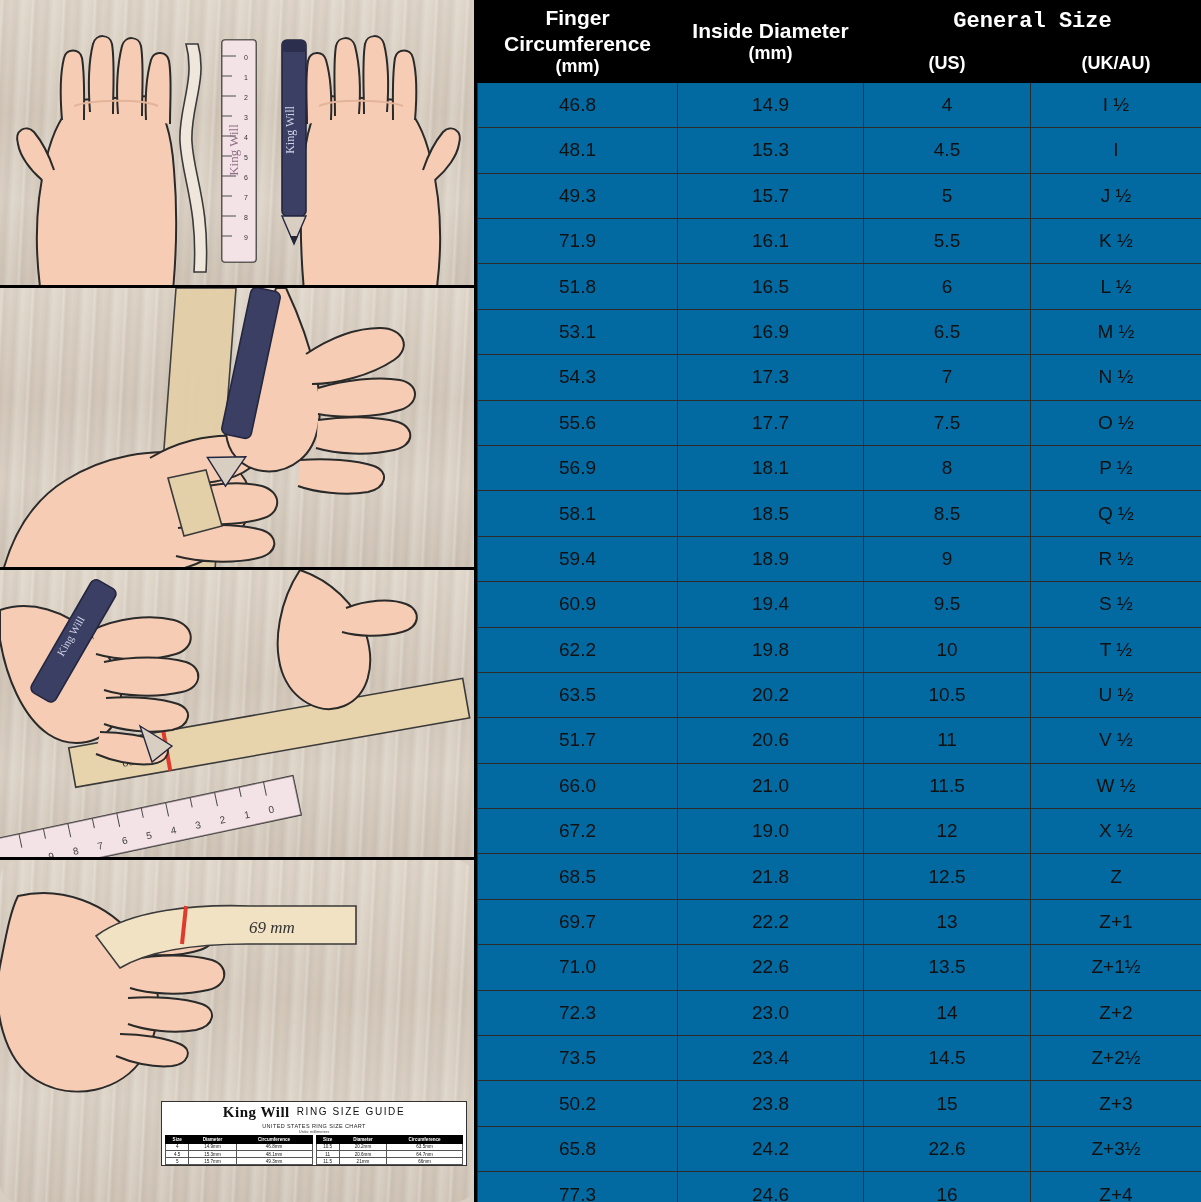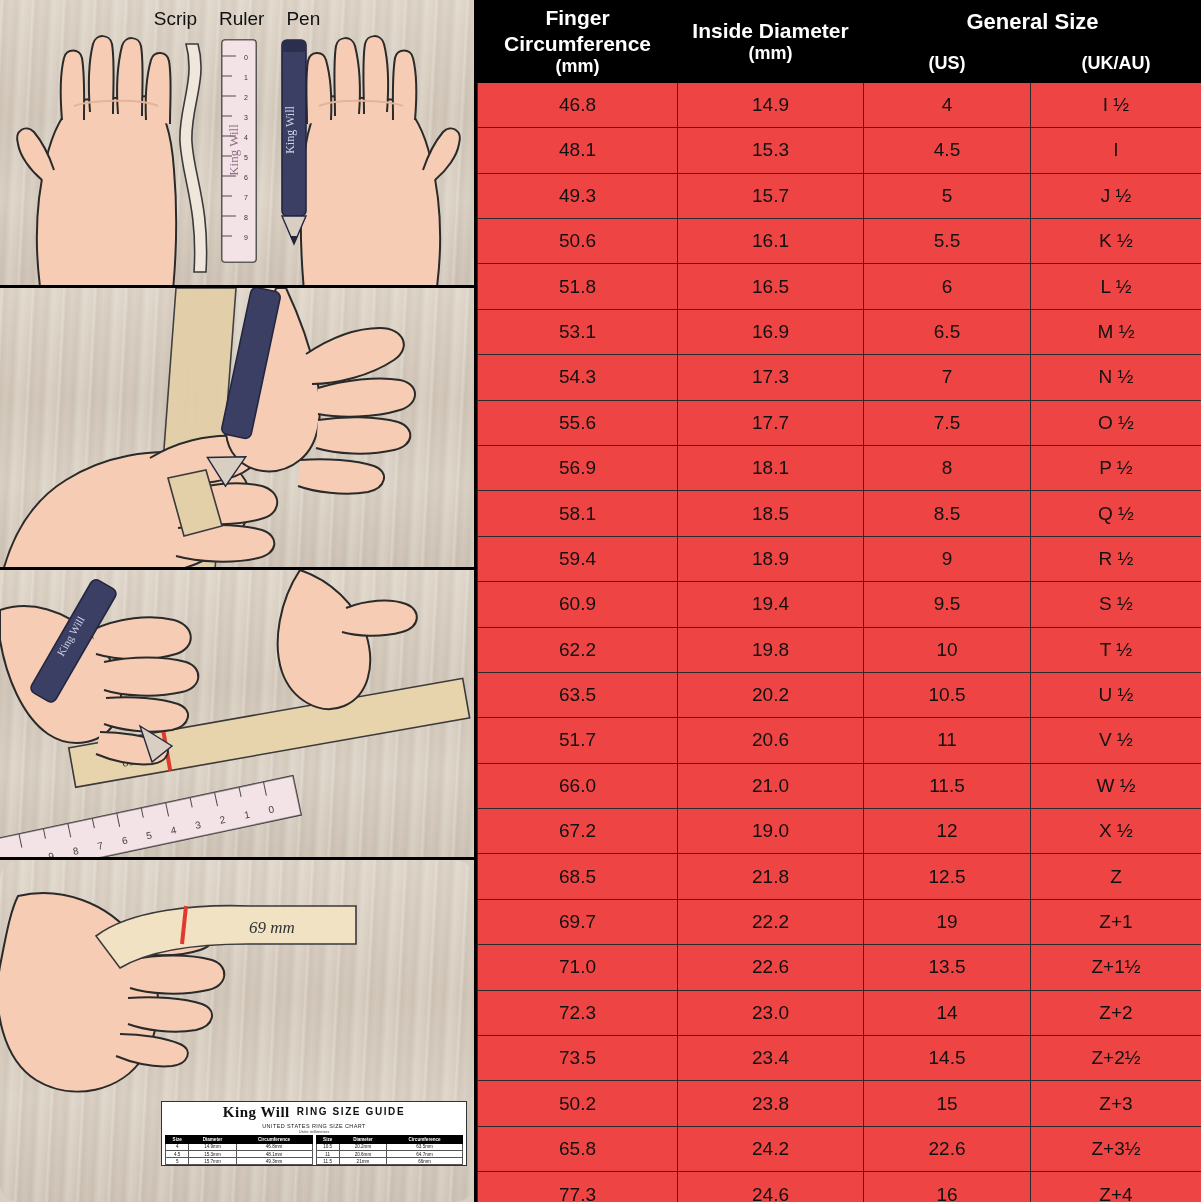--- a/index.html
+++ b/index.html
@@ -65,40 +65,40 @@
     font-size: 19px;
     color: #111;
     z-index: 6;
   }
   .label-row span { display: inline-block; }
 
   
   .table-wrap {
     width: 724px;
     height: 1202px;
-    background: #ef4444;
+    background: #0369a1;
   }
   table.size-table {
     width: 100%;
     height: 100%;
     border-collapse: collapse;
     table-layout: fixed;
   }
   table.size-table thead th {
     background: #000;
     color: #fff;
     font-weight: bold;
     text-align: center;
     vertical-align: middle;
     padding: 4px 2px;
     border: 1px solid #000;
   }
   .th-main { font-size: 21px; line-height: 1.22; }
   .th-sub  { font-size: 18px; line-height: 1.2; }
-  .th-gen  { font-size: 22px; line-height: 1.2; }
+  .th-gen  { font-size: 22px; line-height: 1.2; font-family: Liberation Mono, monospace; }
   table.size-table td {
     text-align: center;
     vertical-align: middle;
     font-size: 19px;
     color: #111;
     border: 1px solid #2b2b2b;
     padding: 0;
     height: 42px;
   }
   col.c1 { width: 200px; }
@@ -121,21 +121,21 @@
     text-align: center;
     font-size: 15px;
     letter-spacing: 0.5px;
     color: #111;
     font-family: "Liberation Serif", serif;
     font-weight: bold;
   }
   .mini-chart .brand .guide {
     font-family: "Liberation Sans", sans-serif;
     font-size: 10px;
-    font-weight: bold;
+    font-weight: normal;
     letter-spacing: 1.6px;
     vertical-align: 2px;
     margin-left: 7px;
   }
   .mini-chart .subtitle {
     text-align: center;
     font-size: 5.5px;
     color: #222;
     margin-top: 2px;
     letter-spacing: .4px;
@@ -225,25 +225,20 @@
         </g>
 
         <g>
           <rect x="282" y="40" width="24" height="176" rx="5" fill="#3b3f63" stroke="#23263f" stroke-width="1.6"></rect>
           <rect x="282" y="40" width="24" height="12" rx="4" fill="#2b2f4d"></rect>
           <path d="M282 216 L294 244 L306 216 Z" fill="#d8cfc2" stroke="#23263f" stroke-width="1.4"></path>
           <path d="M290 236 L294 244 L298 236 Z" fill="#26263a"></path>
           <text x="294" y="130" font-size="12" fill="#cfd2e6" text-anchor="middle" transform="rotate(-90 294 130)" font-family="Liberation Serif, serif">King Will</text>
         </g>
       </svg>
-      <div class="label-row">
-        <span>Scrip</span>
-        <span>Ruler</span>
-        <span>Pen</span>
-      </div>
     </div>
 
     <div class="panel p2">
       <div class="wood"></div>
       <svg viewBox="0 0 477 295" width="477" height="295">
 
         <path d="M176 0 L236 0 L214 295 L154 295 Z" fill="#e3cfa8" stroke="#3a3a3a" stroke-width="1.6" opacity="0.95"></path>
 
         <g>
           <path d="M0 295 C10 250 30 214 66 192 C104 168 150 160 196 166 C230 170 248 186 250 208 C252 238 230 262 196 276 C150 294 60 300 0 295 Z" fill="#f6cdb4" stroke="#2a2a2a" stroke-width="2"></path>
@@ -450,21 +445,21 @@
             <td>4.5</td>
             <td>I</td>
           </tr>
           <tr>
             <td>49.3</td>
             <td>15.7</td>
             <td>5</td>
             <td>J ½</td>
           </tr>
           <tr>
-            <td>50.6</td>
+            <td>71.9</td>
             <td>16.1</td>
             <td>5.5</td>
             <td>K ½</td>
           </tr>
           <tr>
             <td>51.8</td>
             <td>16.5</td>
             <td>6</td>
             <td>L ½</td>
           </tr>
@@ -542,21 +537,21 @@
           </tr>
           <tr>
             <td>68.5</td>
             <td>21.8</td>
             <td>12.5</td>
             <td>Z</td>
           </tr>
           <tr>
             <td>69.7</td>
             <td>22.2</td>
-            <td>19</td>
+            <td>13</td>
             <td>Z+1</td>
           </tr>
           <tr>
             <td>71.0</td>
             <td>22.6</td>
             <td>13.5</td>
             <td>Z+1½</td>
           </tr>
           <tr>
             <td>72.3</td>

